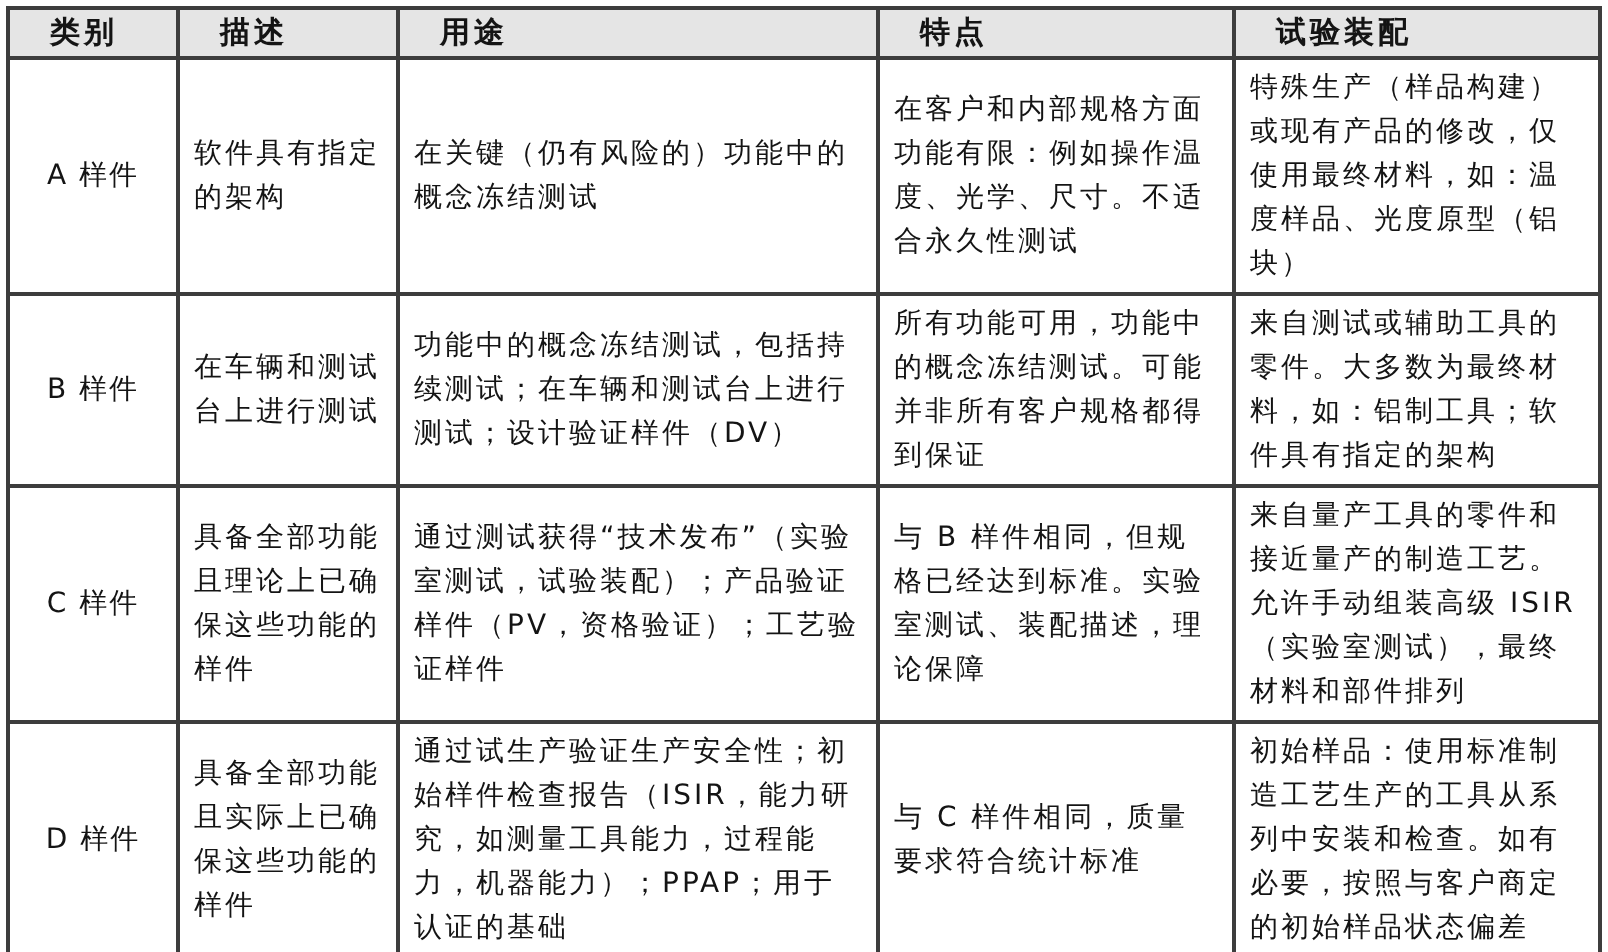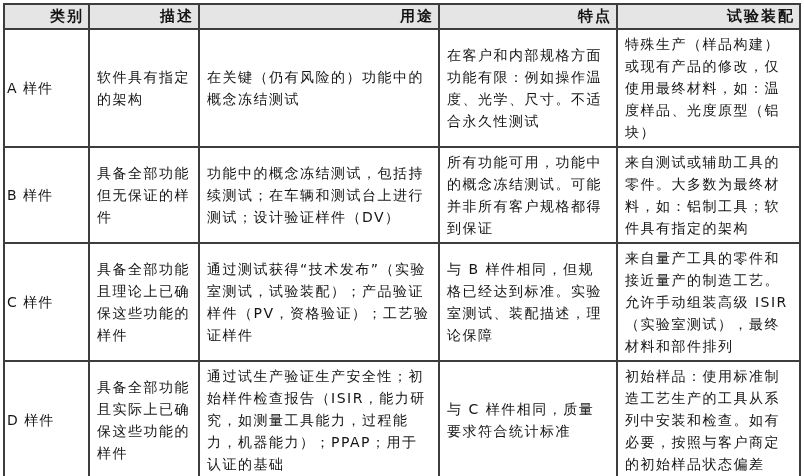--- a/index.html
+++ b/index.html
@@ -21,35 +21,35 @@
     background: #ffffff;
     color: #141414;
   }
   table.sample-table, th, td {
     border: 2px solid #3d3d3d;
   }
   th {
     background: #e5e5e5;
     font-weight: bold;
     font-size: 15px;
-    text-align: right;
-    padding: 2px 4px;
+    text-align: left;
+    padding: 2px 20px;
     letter-spacing: 2px;
   }
   td {
     font-size: 14px;
     line-height: 22px;
     letter-spacing: 1.5px;
     vertical-align: middle;
     padding: 3px 7px;
     text-align: left;
     word-break: break-all;
   }
   td.cat {
-    text-align: left;
+    text-align: center;
     letter-spacing: 1px;
     padding: 3px 2px;
   }
   tr.r-head { height: 24px; }
   tr.r0 { height: 88px; }
   tr.r1 { height: 93px; }
   tr.r2 { height: 114px; }
   tr.r3 { height: 112px; }
   col.c0 { width: 85px; }
   col.c1 { width: 110px; }
@@ -81,21 +81,21 @@
     <tbody>
       <tr class="r0">
         <td class="cat">A 样件</td>
         <td>软件具有指定的架构</td>
         <td>在关键（仍有风险的）功能中的概念冻结测试</td>
         <td>在客户和内部规格方面功能有限：例如操作温度、光学、尺寸。不适合永久性测试</td>
         <td>特殊生产（样品构建）或现有产品的修改，仅使用最终材料，如：温度样品、光度原型（铝块）</td>
       </tr>
       <tr class="r1">
         <td class="cat">B 样件</td>
-        <td>具备全部功能但无保证的样件</td>
+        <td>在车辆和测试台上进行测试</td>
         <td>功能中的概念冻结测试，包括持续测试；在车辆和测试台上进行测试；设计验证样件（DV）</td>
         <td>所有功能可用，功能中的概念冻结测试。可能并非所有客户规格都得到保证</td>
         <td>来自测试或辅助工具的零件。大多数为最终材料，如：铝制工具；软件具有指定的架构</td>
       </tr>
       <tr class="r2">
         <td class="cat">C 样件</td>
         <td>具备全部功能且理论上已确保这些功能的样件</td>
         <td>通过测试获得“技术发布”（实验室测试，试验装配）；产品验证样件（PV，资格验证）；工艺验证样件</td>
         <td>与 B 样件相同，但规格已经达到标准。实验室测试、装配描述，理论保障</td>
         <td>来自量产工具的零件和接近量产的制造工艺。允许手动组装高级 ISIR（实验室测试），最终材料和部件排列</td>

